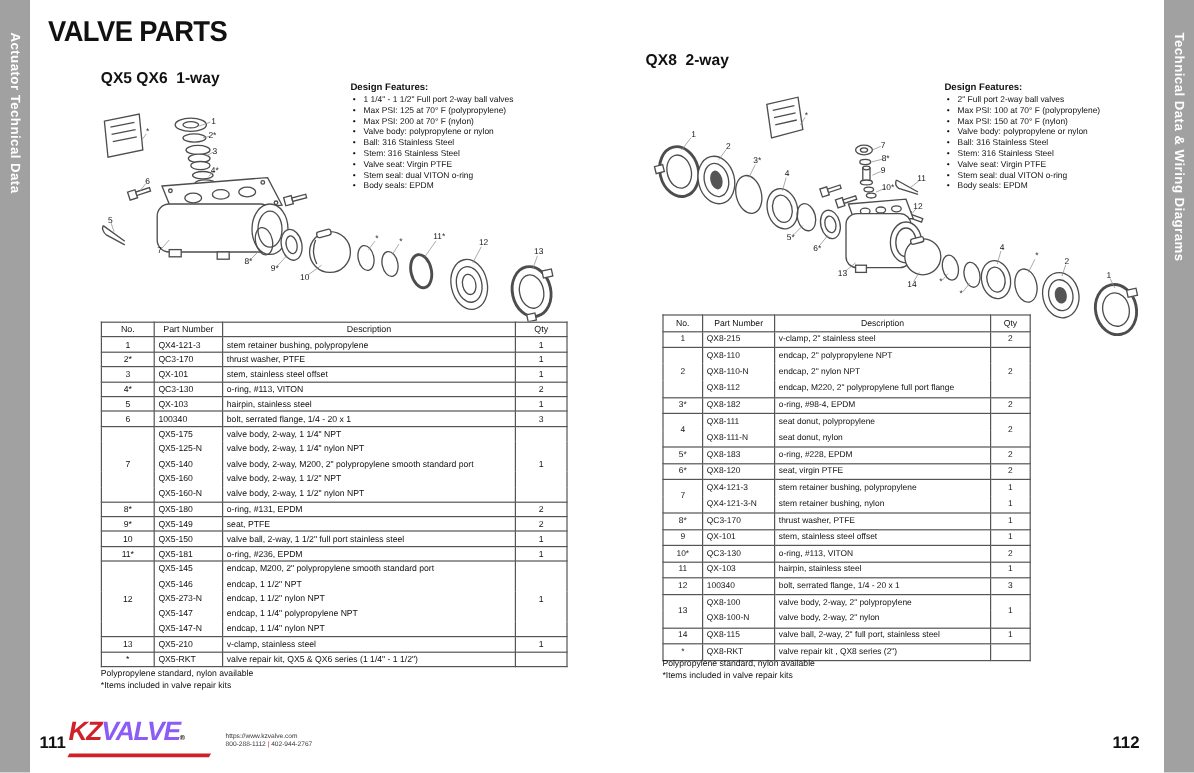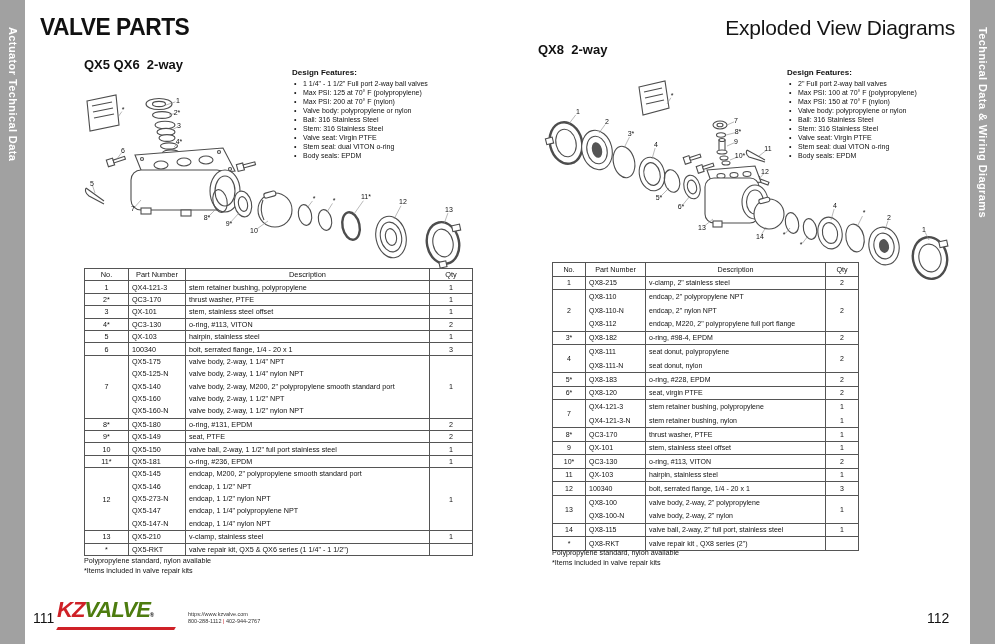--- a/index.html
+++ b/index.html
@@ -53,47 +53,46 @@
   .tbl-a tr{height:12.4px;} .tbl-b tr{height:13.5px;}
   .tbl-a th{font-size:7.4px;} .tbl-b th{font-size:7.2px;}
   .tbl-a .cl{height:12.4px;line-height:12.4px;}
   .tbl-b .cl{height:13.5px;line-height:13.5px;}
 
   .notes{position:absolute;font-size:7.2px;line-height:10px;}
   #notes-left{left:84px;top:556px;}
   #notes-right{left:552px;top:548px;}
 
   
-  .pageno{position:absolute;top:610px;font-size:14px;font-weight:normal;}
+  .pageno{position:absolute;top:610px;font-size:14px;font-weight:bold;}
   #pageno-left{left:33px;}
   #pageno-right{left:927px;}
   .logo{position:absolute;left:57px;top:599px;}
   .logo-text{font-style:italic;font-weight:bold;font-size:22px;letter-spacing:-1px;line-height:22px;white-space:nowrap;}
-  .kz{color:#cf2127;} .valve{color:#4d7c0f;}
+  .kz{color:#cf2127;} .valve{color:#8b5cf6;}
   .reg{font-size:6px;font-style:normal;color:#121212;letter-spacing:0;}
   .logo-bar{height:3px;background:#cf2127;width:118px;transform:skewX(-30deg);margin-top:1px;}
   .contact{position:absolute;left:188px;top:611px;font-size:5.5px;line-height:7px;color:#333;white-space:nowrap;}
   .pipe{color:#cf2127;}
 </style>
 </head>
 <body>
 
 <div class="page">
 
   <div class="sidebar left">
     <span>Actuator Technical Data</span>
   </div>
   <div class="sidebar right">
     <span>Technical Data &amp; Wiring Diagrams</span>
   </div>
 
   <div class="h-title">VALVE PARTS</div>
-  <div class="h-sub">Exploded View Diagrams</div>
-
-  <h2 class="sec-title" id="sec-title-left">QX5 QX6  2-way</h2>
+
+  <h2 class="sec-title" id="sec-title-left">QX5 QX6  1-way</h2>
 
   <div class="features" id="features-left">
     <div class="fh">Design Features:</div>
     <ul>
         <li>1 1/4" - 1 1/2" Full port 2-way ball valves</li>
         <li>Max PSI: 125 at 70° F (polypropylene)</li>
         <li>Max PSI: 200 at 70° F (nylon)</li>
         <li>Valve body: polypropylene or nylon</li>
         <li>Ball: 316 Stainless Steel</li>
         <li>Stem: 316 Stainless Steel</li>

